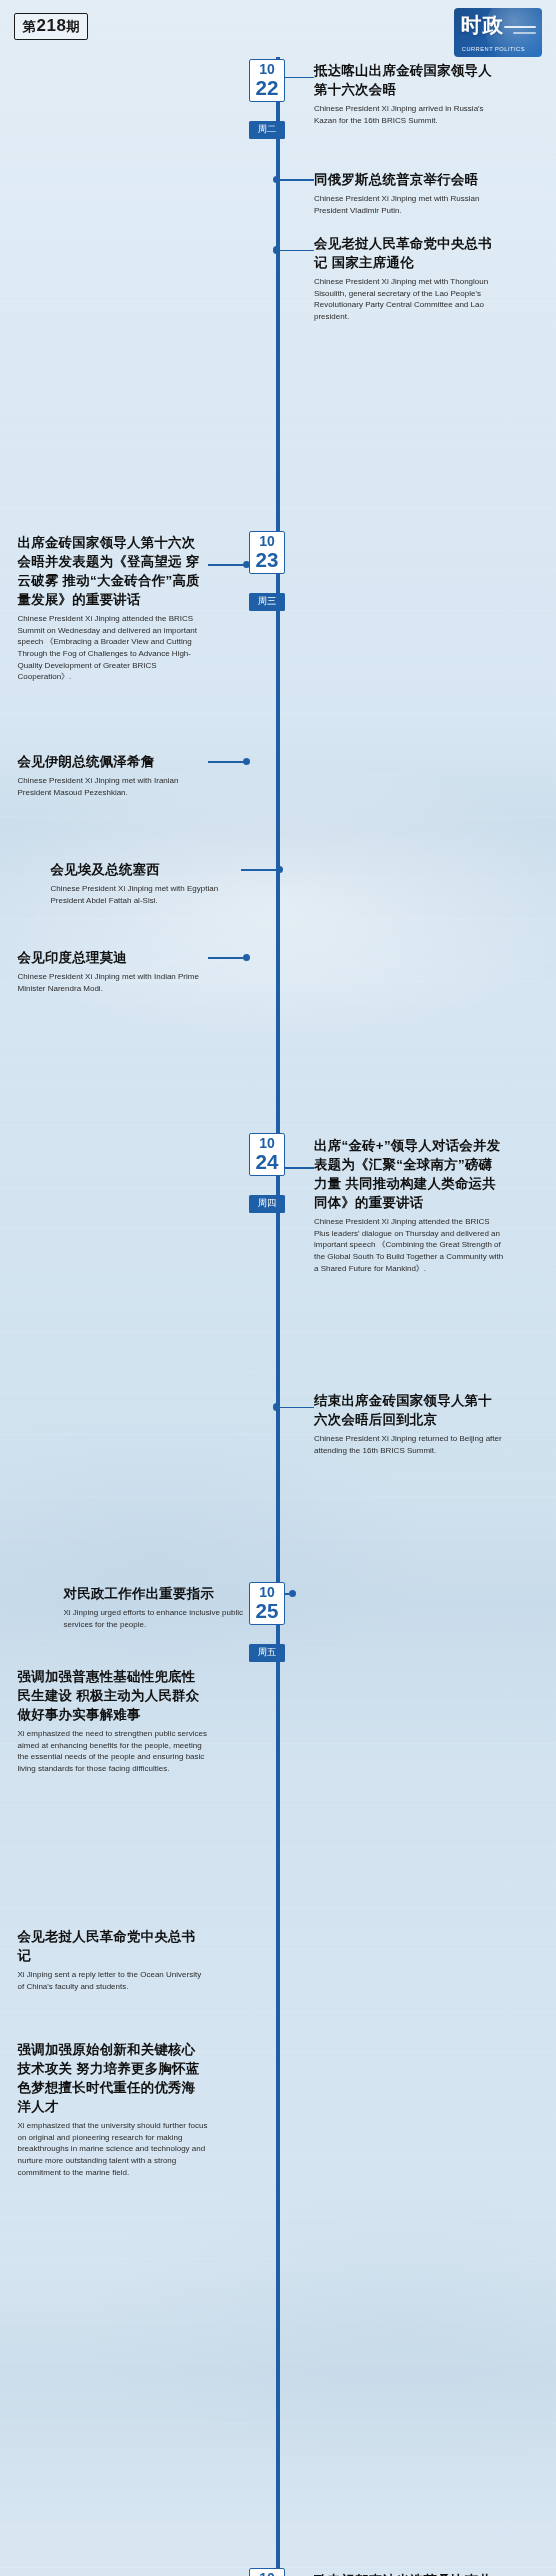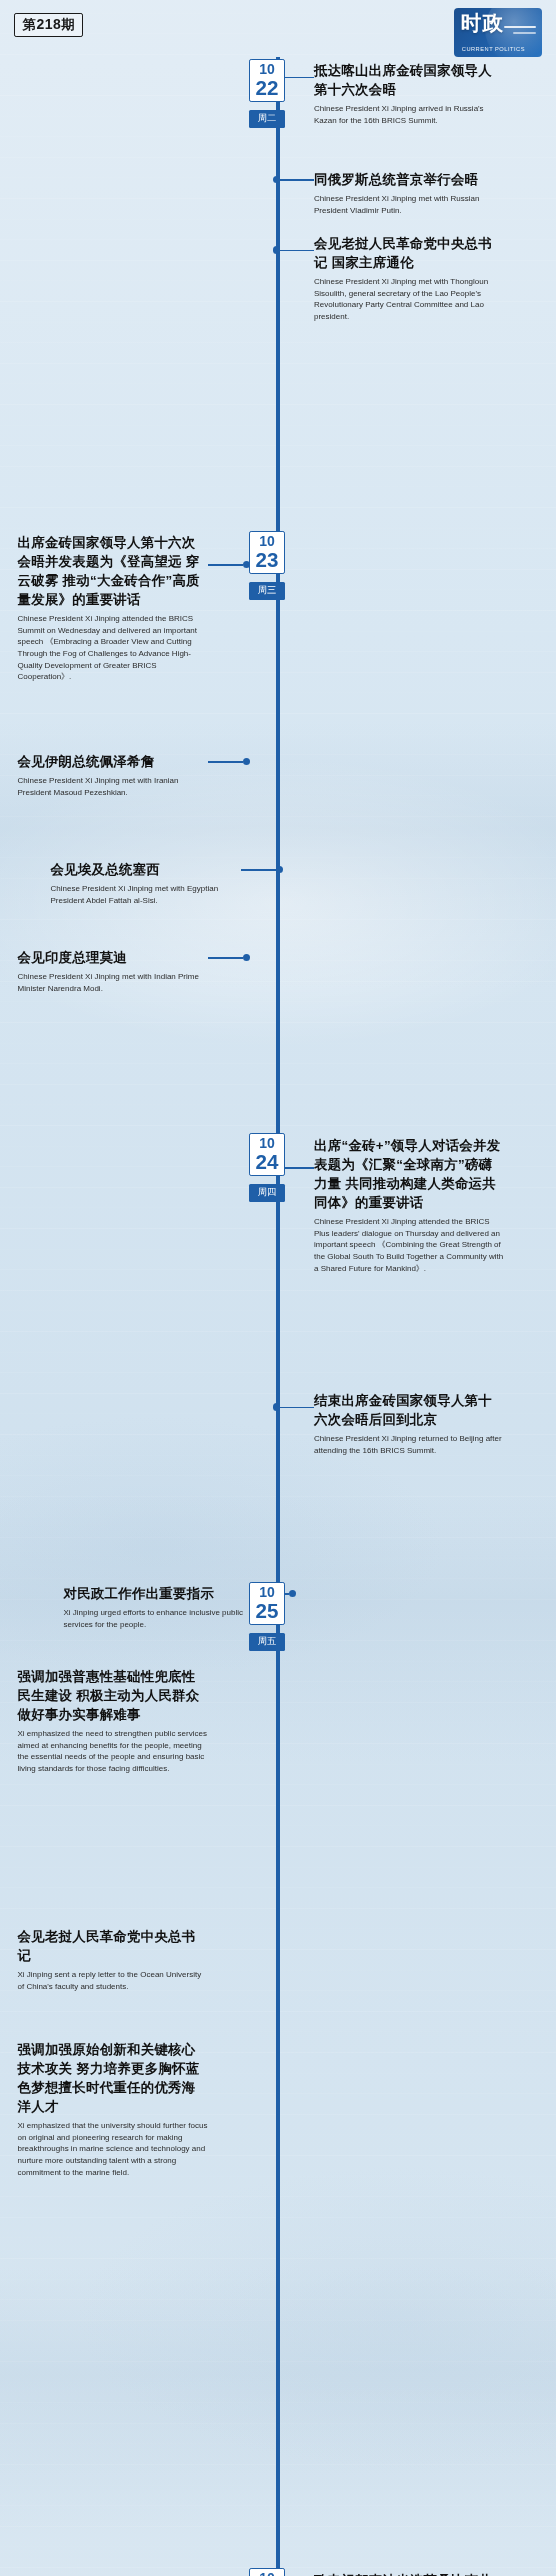--- a/index.html
+++ b/index.html
@@ -39,36 +39,35 @@
     position: absolute; left: 14.4px; top: 13.4px;
     border: 1px solid #1a1a1a;
     border-radius: 2.1px;
     padding: 3.1px 7.2px 4.1px 7.2px;
     font-size: 13.4px;
     font-weight: bold;
     letter-spacing: 0.5px;
     background: rgba(255,255,255,0.35);
     line-height: 1;
   }
-  .issue-badge .num { font-size: 14px; }
+  .issue-badge .num { font-size: 17px; }
 
   .logo {
     position: absolute; right: 14.4px; top: 8.2px;
     width: 88px; height: 49px;
     background: linear-gradient(135deg, #1b4f8f 0%, #1f5fa8 55%, #2b74c0 100%);
     border-radius: 4.1px;
     color: #fff;
     overflow: hidden;
   }
   .logo .cn {
     position: absolute; left: 7.2px; top: 6.2px;
     font-size: 20.6px; font-weight: bold; line-height: 1.05;
     letter-spacing: 1px;
     text-shadow: 0 1px 2.6px rgba(0,0,0,0.25);
-    font-family: Liberation Mono, monospace;
   }
   .logo .en {
     position: absolute; left: 8.2px; bottom: 5.2px;
     font-size: 5.7px; letter-spacing: 0.5px; opacity: 0.92;
   }
   .logo .swoosh {
     position: absolute; right: -15.5px; top: -15.5px;
     width: 72px; height: 72px; border-radius: 50%;
     background: radial-gradient(circle at 40% 40%, rgba(255,255,255,0.30), rgba(255,255,255,0) 65%);
   }
@@ -105,21 +104,21 @@
     padding: 2.1px 0 3.1px 0;
     line-height: 1.05;
   }
   .date-marker .mo {
     font-size: 14px; font-weight: bold; color: #1f5fa8; display: block;
   }
   .date-marker .dy {
     font-size: 20.6px; font-weight: bold; color: #1f5fa8; display: block;
   }
   .date-marker .wd {
-    margin-top: 8px;
+    margin-top: 19px;
     background: #1f5fa8;
     color: #fff;
     font-size: 9.3px;
     padding: 1.5px 0 2.6px 0;
     border-radius: 1.5px;
   }
 
   
   .event {
     position: absolute;

